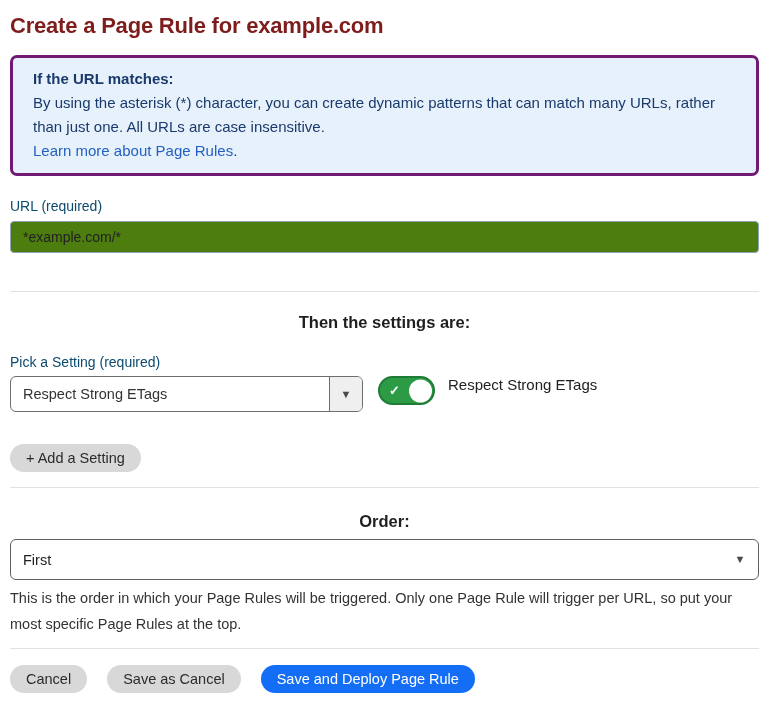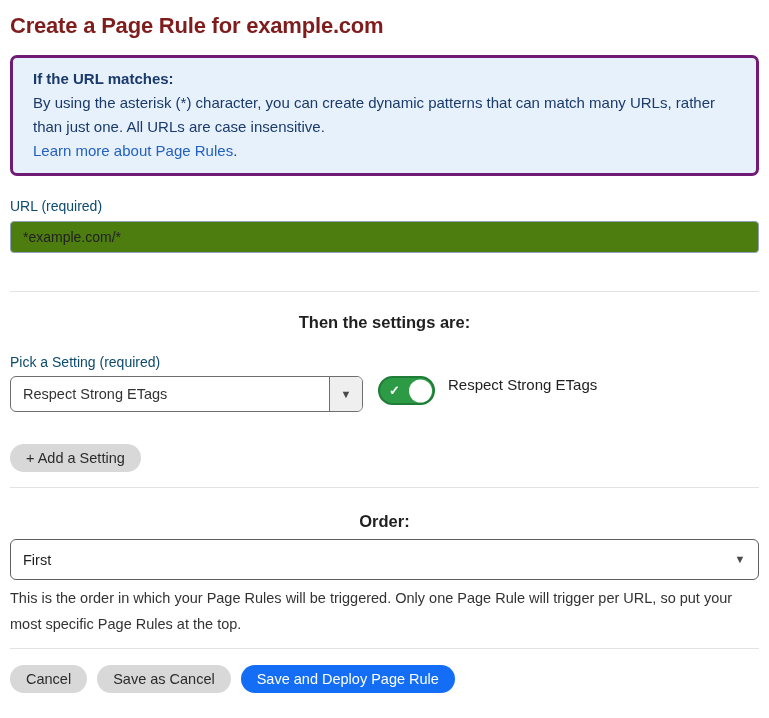--- a/index.html
+++ b/index.html
@@ -181,21 +181,21 @@
   .order-help {
     margin-top: 5px;
     font-size: 14.5px;
     color: #333;
     line-height: 26px;
   }
 
   .actions-row {
     margin-top: 16px;
     display: flex;
-    gap: 10px;
+    gap: 20px;
     align-items: center;
   }
 </style>
 </head>
 <body>
 
 <div class="page">
 
   <h1 class="page-title">Create a Page Rule for example.com</h1>
 

